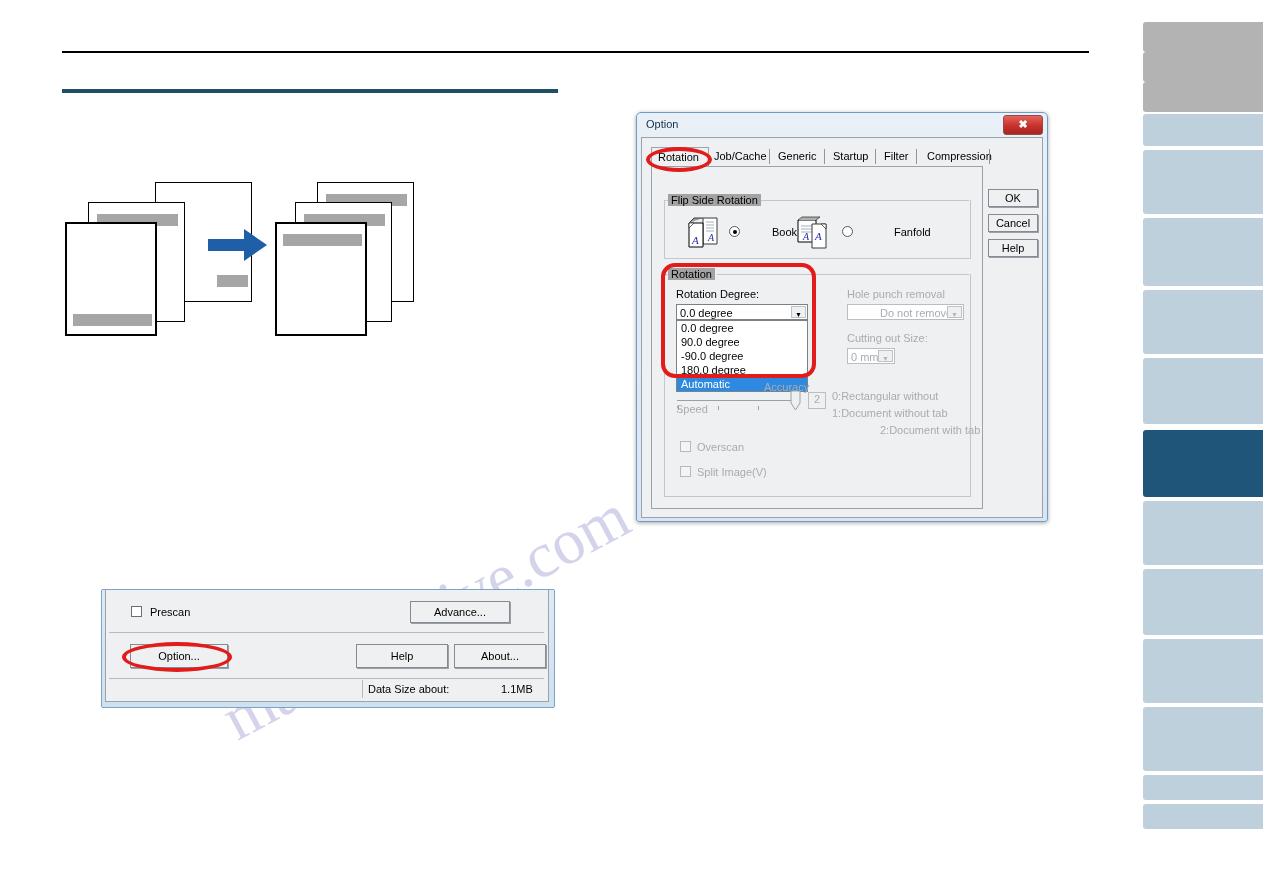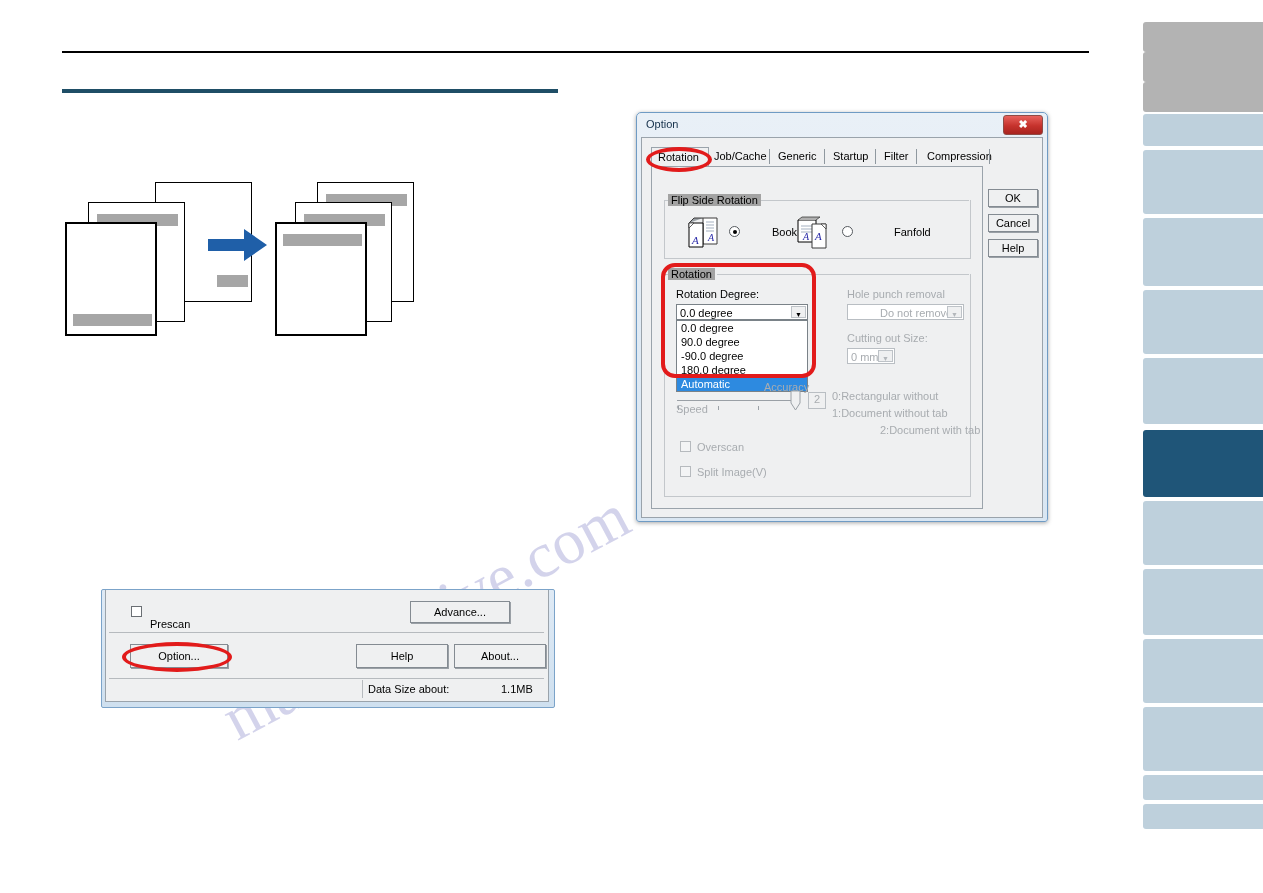--- a/index.html
+++ b/index.html
@@ -357,21 +357,21 @@
 
     <div class="redoval" style="left:9px; top:34px; width:66px; height:25px;"></div>
     <div class="redrect" style="left:24px; top:150px; width:155px; height:115px;"></div>
   </div>
 
   <div style="position:absolute; left:101px; top:589px; width:452px; height:117px; background:linear-gradient(180deg,#dfeaf5 0%,#cfe0ef 100%); border:1px solid #7ba3c9; border-radius:2px;">
     <div style="position:absolute; left:3px; top:0px; width:442px; height:111px; background:#eff0f1; border:1px solid #9aa3ab; border-top:none;">
 
       <div style="position:absolute; left:3px; top:3px; width:435px; height:39px; border-bottom:1px solid #b6babe;"></div>
       <div class="chk" style="left:25px; top:16px; border-color:#6a6f74; background:#ffffff;"></div>
-      <div class="lbl" style="left:44px; top:16px;margin-top:12px;">Prescan</div>
+      <div class="lbl" style="left:44px; top:16px;">Prescan</div>
       <div class="btn" style="left:304px; top:11px; width:100px; height:22px; line-height:20px;">Advance...</div>
 
       <div class="btn" style="left:24px; top:54px; width:98px; height:24px; line-height:22px;">Option...</div>
       <div class="btn" style="left:250px; top:54px; width:92px; height:24px; line-height:22px;">Help</div>
       <div class="btn" style="left:348px; top:54px; width:92px; height:24px; line-height:22px;">About...</div>
 
       <div style="position:absolute; left:3px; top:88px; width:435px; height:20px; border-top:1px solid #b6babe;"></div>
       <div style="position:absolute; left:256px; top:90px; width:182px; height:18px; border-left:1px solid #b6babe;"></div>
       <div class="lbl" style="left:262px; top:93px;">Data Size about:</div>
       <div class="lbl" style="left:395px; top:93px;">1.1MB</div>

